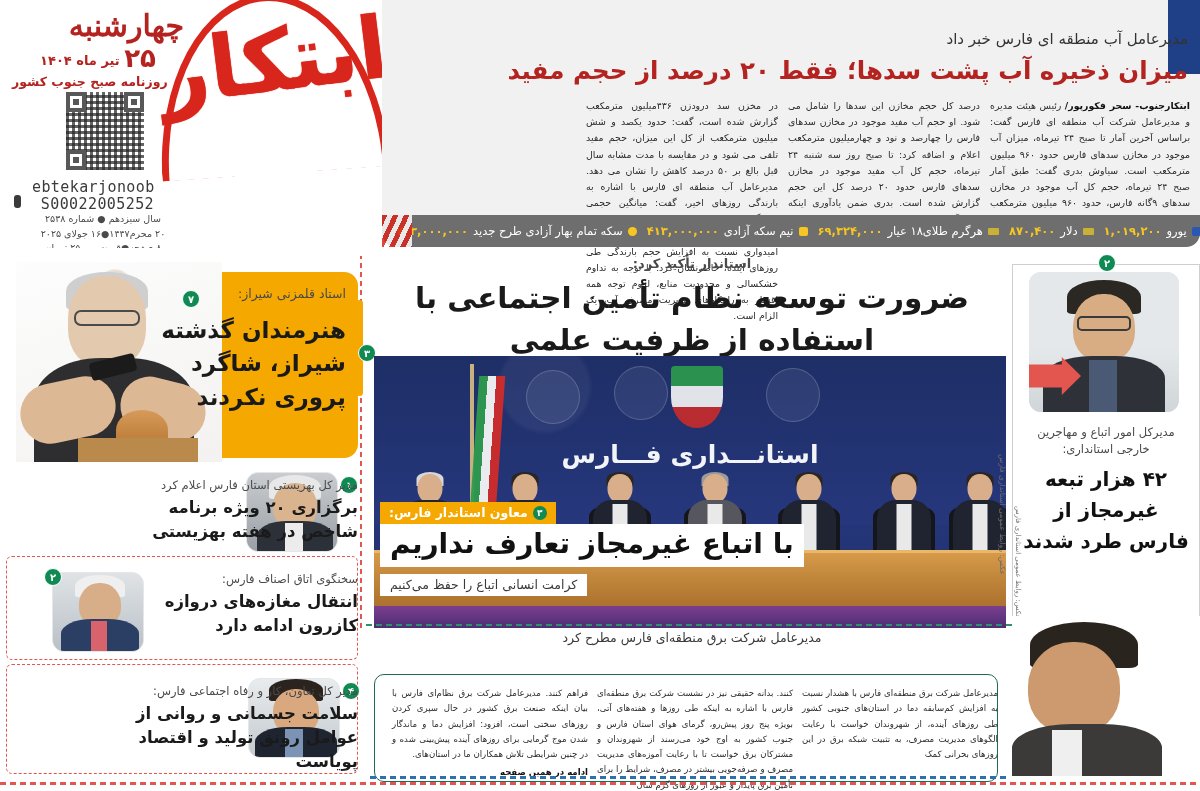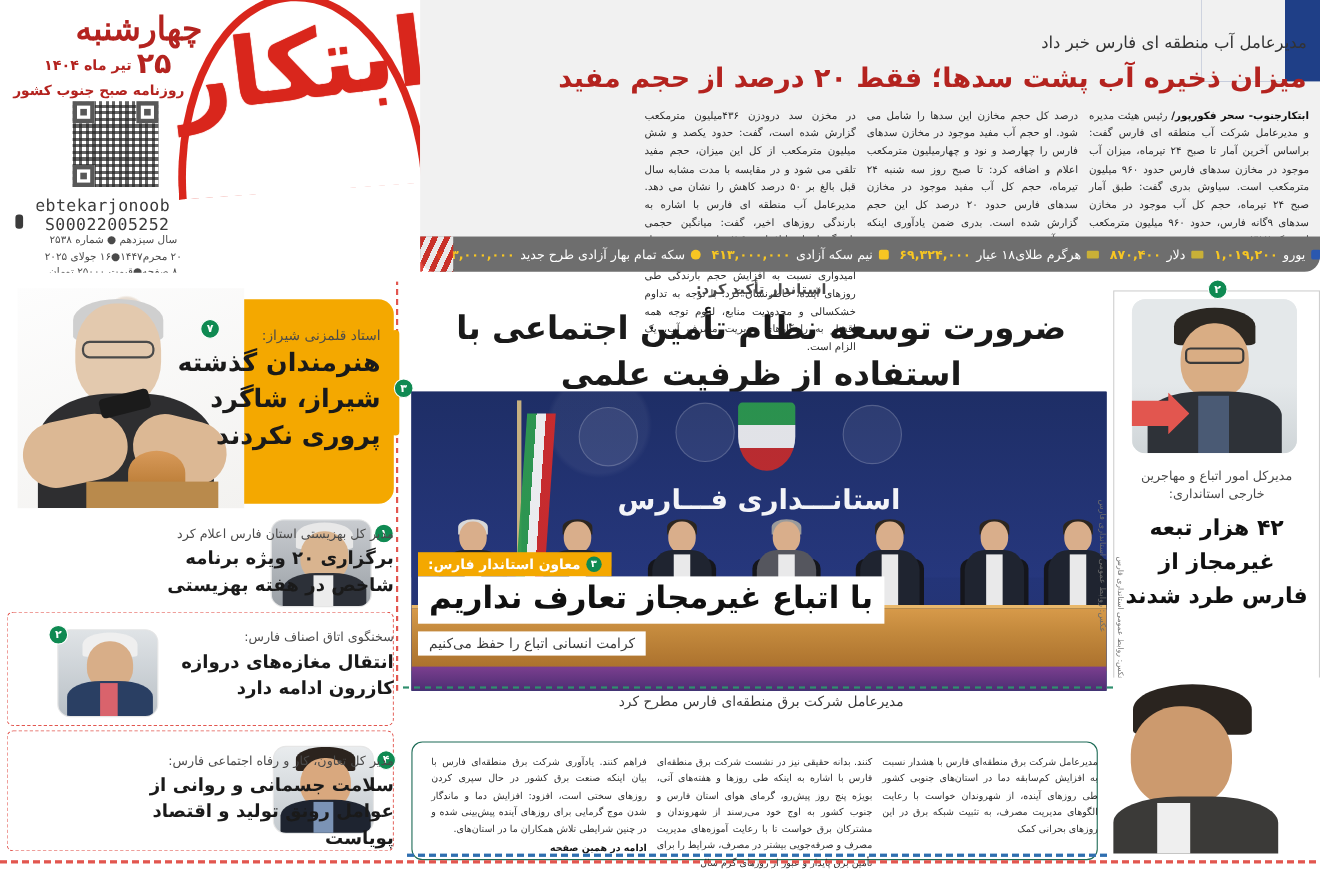--- a/index.html
+++ b/index.html
@@ -209,21 +209,21 @@
   }
   .lc-artist .photo .vessel {
     position: absolute; left: 100px; top: 148px; width: 52px; height: 40px;
     background: linear-gradient(180deg,#d89a5a,#b4762f); border-radius: 50% 50% 30% 30%;
   }
   .lc-artist .photo .block {
     position: absolute; left: 62px; top: 176px; width: 120px; height: 24px;
     background: #b98a4c;
   }
   .lc-artist .kicker {
-    position: absolute; right: 12px; top: 35px; width: 150px;
+    position: absolute; right: 12px; top: 24px; width: 150px;
     direction: rtl; text-align: right; font-size: 12.5px; color: #4a4a4a;
   }
   .lc-artist .title {
     position: absolute; right: 12px; top: 52px; width: 214px;
     direction: rtl; text-align: right; font-size: 23px; font-weight: bold;
     color: #1a1a1a; line-height: 1.45;
   }
   .num-badge {
     position: absolute; width: 18px; height: 18px; border-radius: 50%;
     background: #0f8a52; color: #fff; font-size: 10px; font-weight: bold;
@@ -714,21 +714,21 @@
   </div>
 
   <div class="green-dash-top"></div>
   <div class="bc">
     <div class="kicker">مدیرعامل شرکت برق منطقه‌ای فارس مطرح کرد</div>
     <div class="rulebox"></div>
     <div class="cols">
       <div class="col">مدیرعامل شرکت برق منطقه‌ای فارس با هشدار نسبت به افزایش کم‌سابقه دما در استان‌های جنوبی کشور طی روزهای آینده، از شهروندان خواست با رعایت الگوهای مدیریت مصرف، به تثبیت شبکه برق در این روزهای بحرانی کمک</div>
       <div class="col">کنند. بدانه حقیقی نیز در نشست شرکت برق منطقه‌ای فارس با اشاره به اینکه طی روزها و هفته‌های آتی، بویژه پنج روز پیش‌رو، گرمای هوای استان فارس و جنوب کشور به اوج خود می‌رسند از شهروندان و مشترکان برق خواست تا با رعایت آموزه‌های مدیریت مصرف و صرفه‌جویی بیشتر در مصرف، شرایط را برای تأمین برق پایدار و عبور از روزهای گرم سال</div>
       <div class="col">
-        <span>فراهم کنند. یادآوری شرکت برق منطقه‌ای فارس با بیان اینکه صنعت برق کشور در حال سپری کردن روزهای سختی است، افزود: افزایش دما و ماندگار شدن موج گرمایی برای روزهای آینده پیش‌بینی شده و در چنین شرایطی تلاش همکاران ما در استان‌های.</span>
+        <span>فراهم کنند. مدیرعامل شرکت برق نظام‌ای فارس با بیان اینکه صنعت برق کشور در حال سپری کردن روزهای سختی است، افزود: افزایش دما و ماندگار شدن موج گرمایی برای روزهای آینده پیش‌بینی شده و در چنین شرایطی تلاش همکاران ما در استان‌های.</span>
         <span class="more">ادامه در همین صفحه</span>
       </div>
     </div>
   </div>
   <div class="bluedash"></div>
   <div class="green-dash-bottom"></div>
 
 </div>
 
 </body></html>

